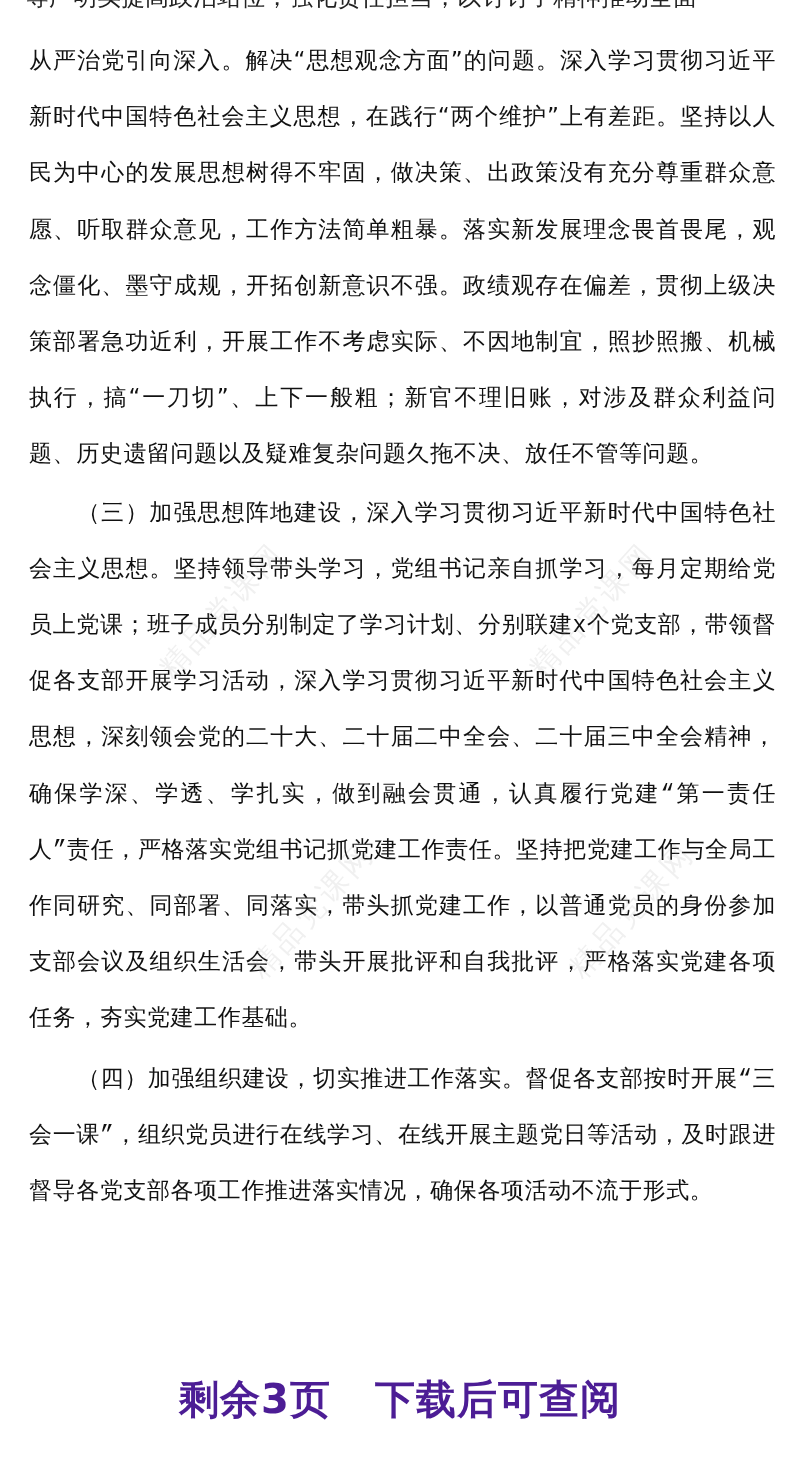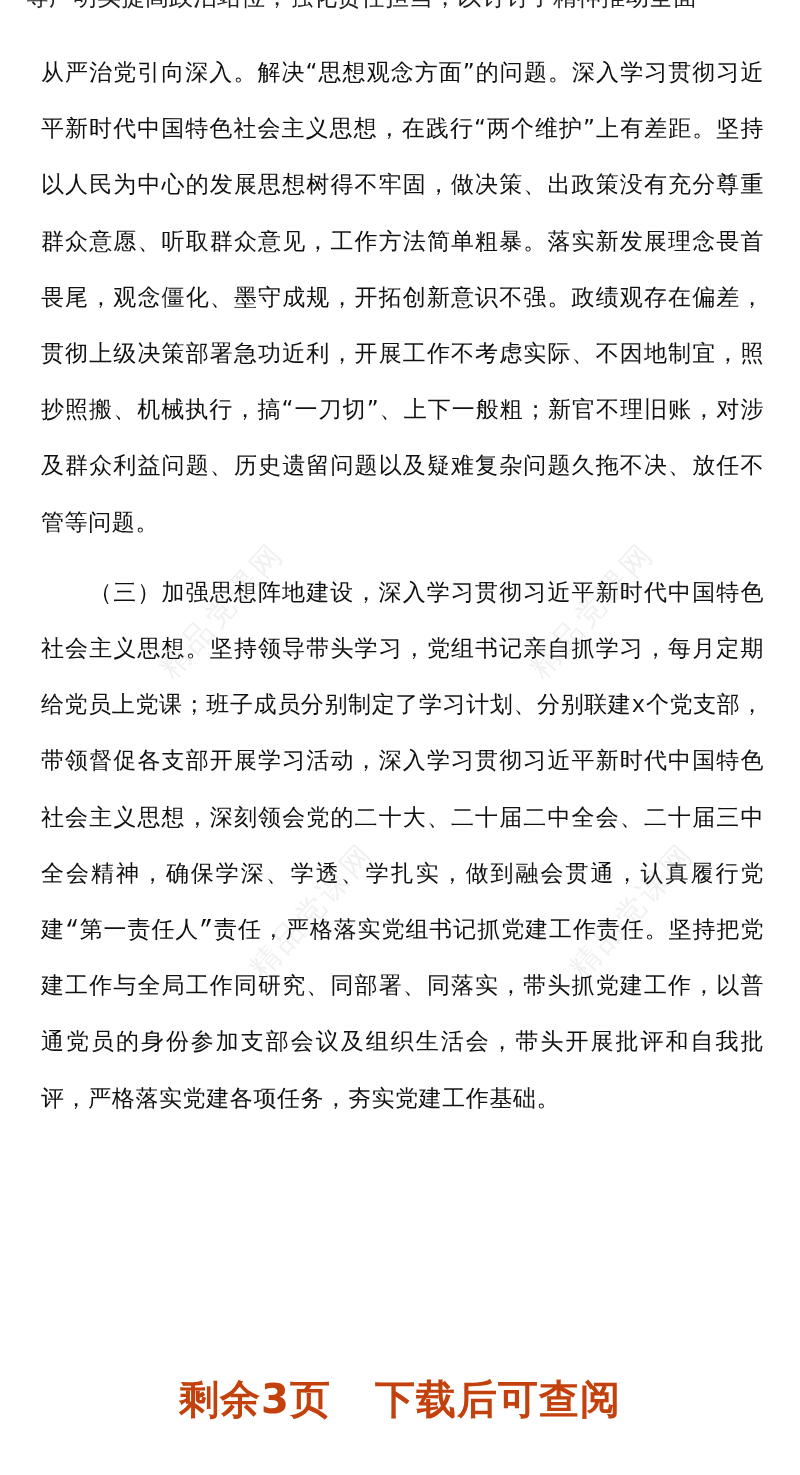--- a/index.html
+++ b/index.html
@@ -32,21 +32,21 @@
     overflow: hidden;
     color: #222;
   }
   .body-text {
     position: absolute;
     left: 25px;
     top: 28px;
     width: 755px;
   }
   .para {
-    margin: 16px;
+    margin: 4px;
     font-size: 23px;
     line-height: 56.2px;
     text-align: justify;
     letter-spacing: 0.6px;
   }
   .para.indent {
     text-indent: 48px;
     font-family: Liberation Mono, monospace;
   }
   .watermark {
@@ -60,36 +60,37 @@
     letter-spacing: 4px;
   }
   .footer-note {
     position: absolute;
     left: 0;
     top: 1372px;
     width: 800px;
     text-align: center;
     font-size: 40px;
     font-weight: bold;
-    color: #c2410c;
+    color: #4c1d95;
     letter-spacing: 1px;
   }
   .footer-note span { display: inline-block; }
   .footer-note .gap { width: 44px; }
 </style>
 </head>
 <body>
 
 <div class="page">
 
   <div class="cut-line">等严明实提高政治站位，强化责任担当，以钉钉子精神推动全面</div>
 
   <div class="body-text">
     <p class="para">从严治党引向深入。解决“思想观念方面”的问题。深入学习贯彻习近平新时代中国特色社会主义思想，在践行“两个维护”上有差距。坚持以人民为中心的发展思想树得不牢固，做决策、出政策没有充分尊重群众意愿、听取群众意见，工作方法简单粗暴。落实新发展理念畏首畏尾，观念僵化、墨守成规，开拓创新意识不强。政绩观存在偏差，贯彻上级决策部署急功近利，开展工作不考虑实际、不因地制宜，照抄照搬、机械执行，搞“一刀切”、上下一般粗；新官不理旧账，对涉及群众利益问题、历史遗留问题以及疑难复杂问题久拖不决、放任不管等问题。</p>
     <p class="para indent">（三）加强思想阵地建设，深入学习贯彻习近平新时代中国特色社会主义思想。坚持领导带头学习，党组书记亲自抓学习，每月定期给党员上党课；班子成员分别制定了学习计划、分别联建x个党支部，带领督促各支部开展学习活动，深入学习贯彻习近平新时代中国特色社会主义思想，深刻领会党的二十大、二十届二中全会、二十届三中全会精神，确保学深、学透、学扎实，做到融会贯通，认真履行党建“第一责任人”责任，严格落实党组书记抓党建工作责任。坚持把党建工作与全局工作同研究、同部署、同落实，带头抓党建工作，以普通党员的身份参加支部会议及组织生活会，带头开展批评和自我批评，严格落实党建各项任务，夯实党建工作基础。</p>
+    <p class="para indent">（四）加强组织建设，切实推进工作落实。督促各支部按时开展“三会一课”，组织党员进行在线学习、在线开展主题党日等活动，及时跟进督导各党支部各项工作推进落实情况，确保各项活动不流于形式。</p>
   </div>
 
   <div class="watermark" style="left:150px; top:660px;">精品党课网</div>
   <div class="watermark" style="left:520px; top:660px;">精品党课网</div>
   <div class="watermark" style="left:240px; top:960px;">精品党课网</div>
   <div class="watermark" style="left:560px; top:960px;">精品党课网</div>
 
   <div class="footer-note">
     <span>剩余3页</span><span class="gap"></span><span>下载后可查阅</span>
   </div>

